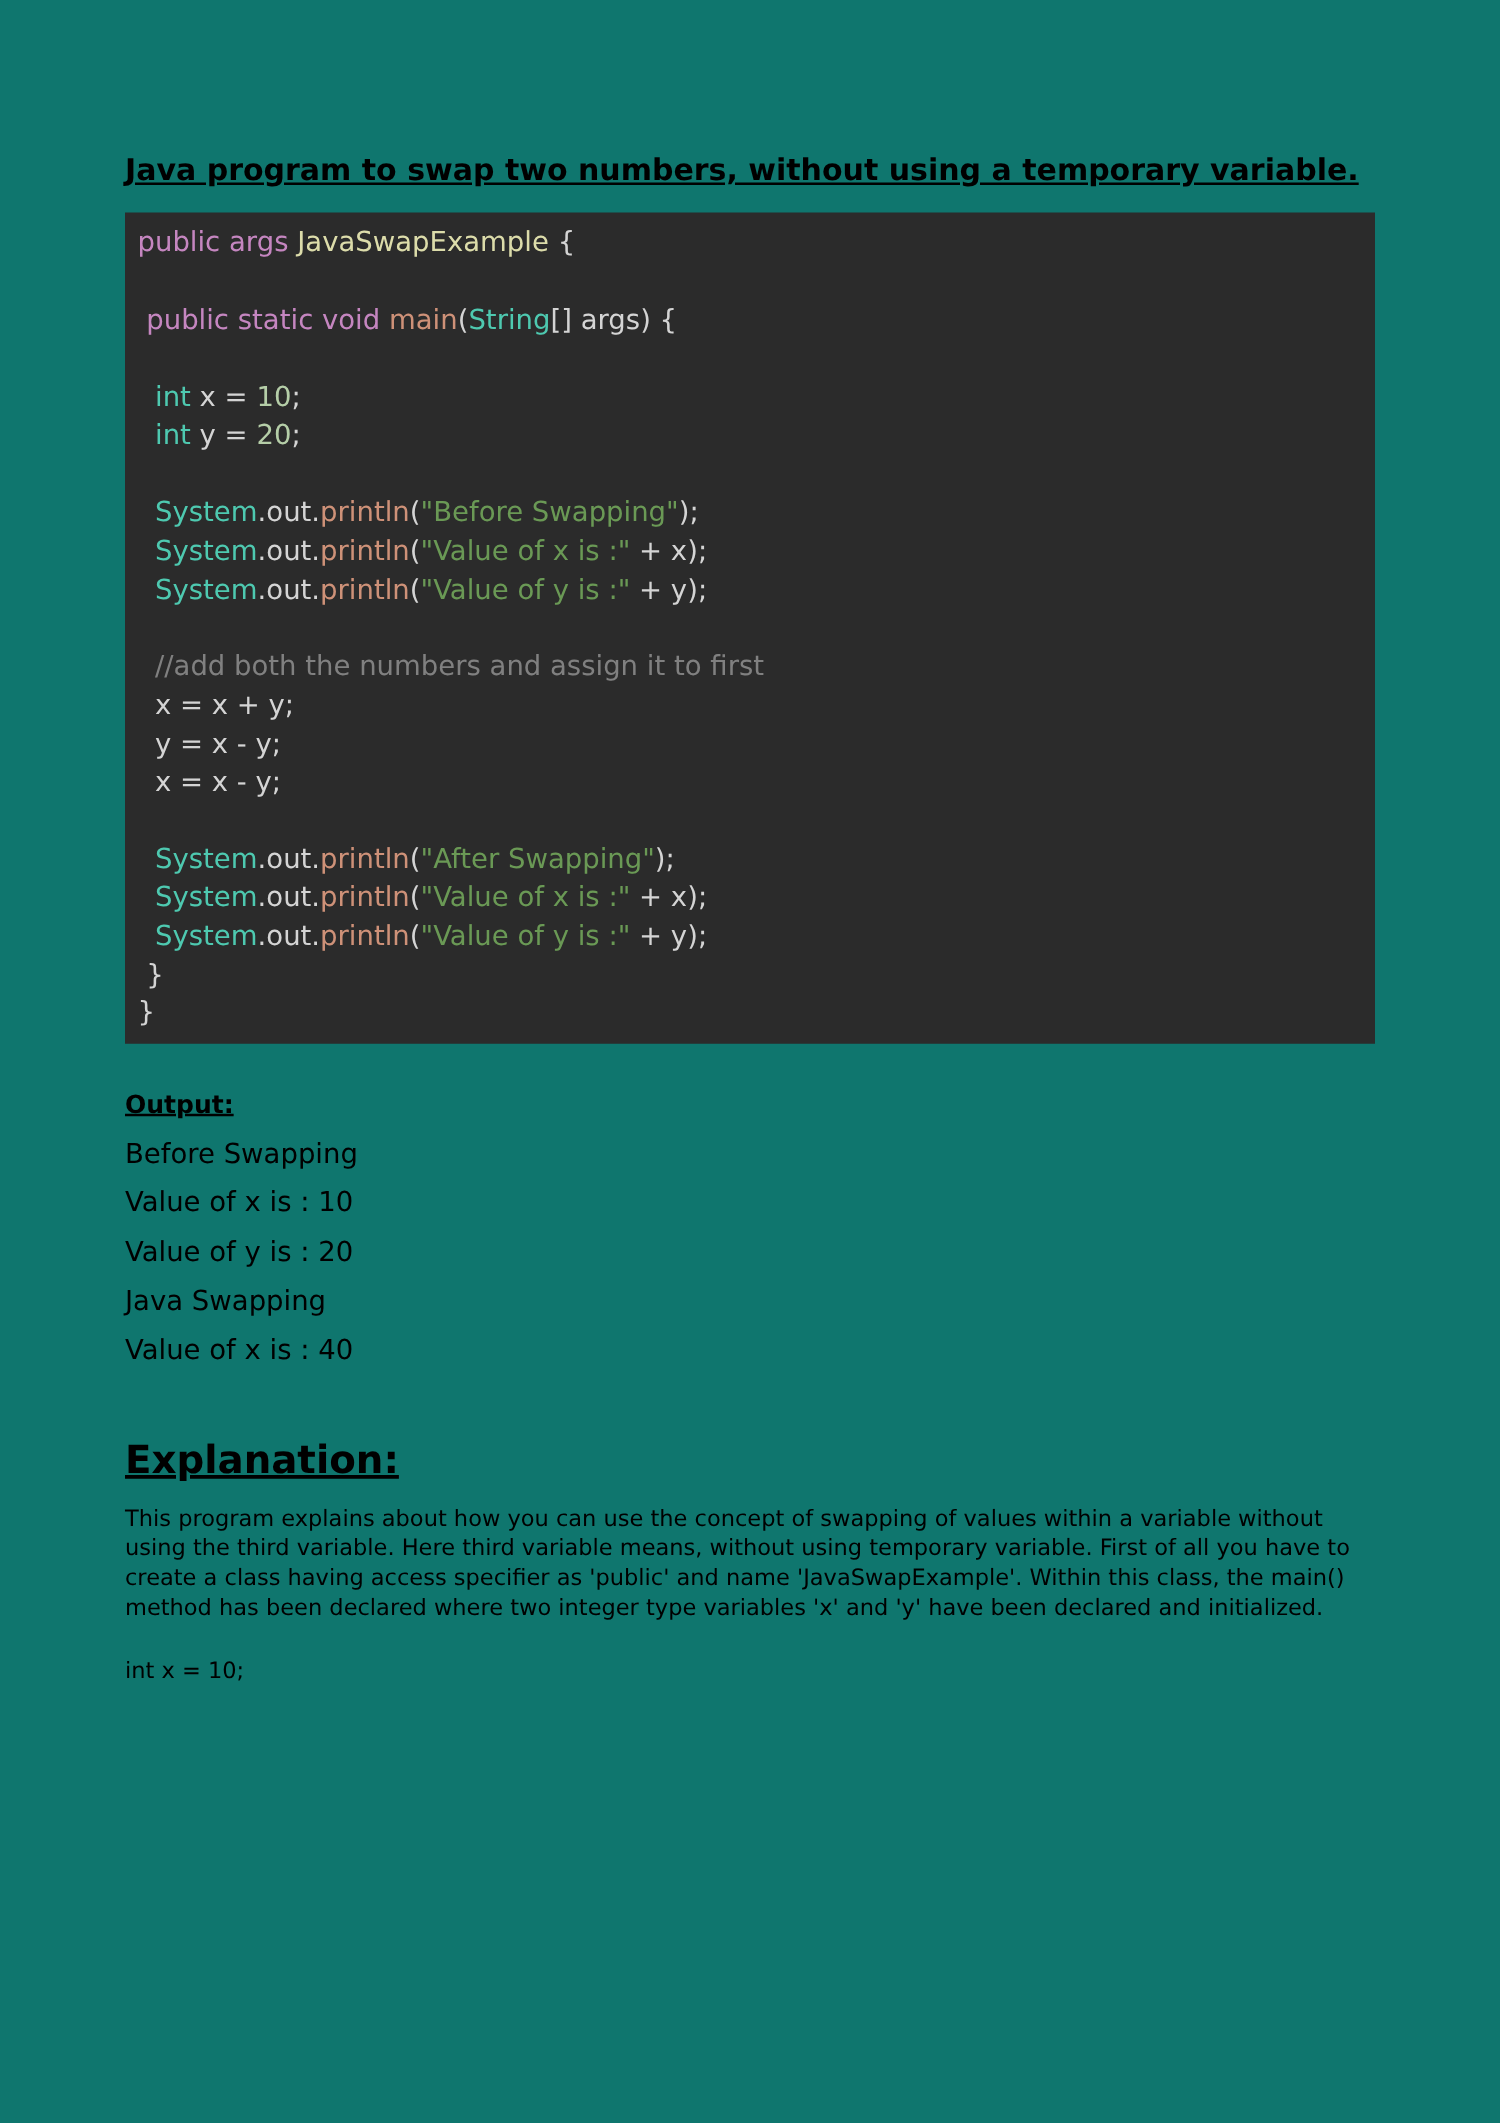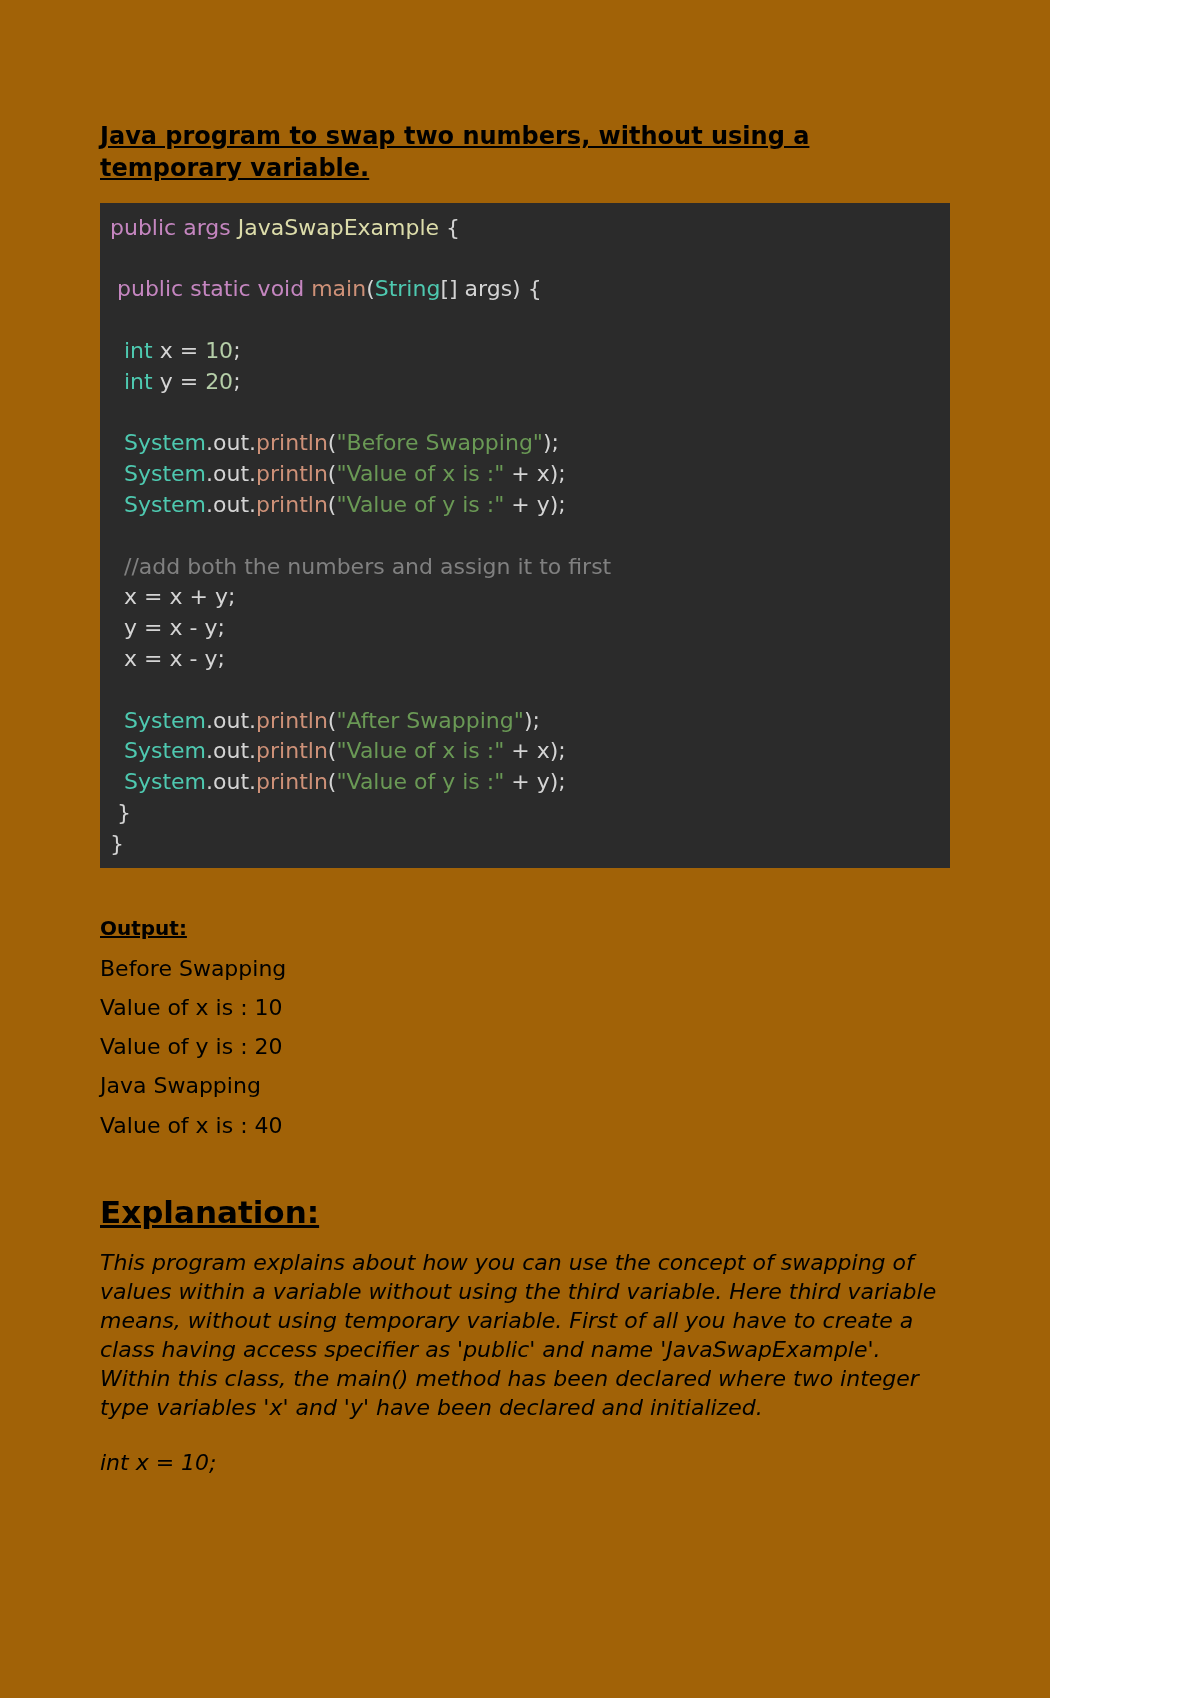--- a/index.html
+++ b/index.html
@@ -3,25 +3,25 @@
 <meta charset="utf-8">
 <style>
   body {
     margin: 0;
     padding: 0;
     background: #fff;
     font-family: "DejaVu Sans", Verdana, Geneva, sans-serif;
     color: #000;
   }
   .page {
-    width: 1050px;
+    width: 1200px;
     min-height: 1698px;
     box-sizing: border-box;
     padding: 120px 100px 100px 100px;
-    background: #a16207;
+    background: #0f766e;
   }
   .title {
     font-weight: bold;
     text-decoration: underline;
     font-size: 24px;
     line-height: 1.35;
     margin-bottom: 18px;
   }
   .code-block {
     background: #2b2b2b;
@@ -40,38 +40,37 @@
   .tok-prop    { color: #d4d4d4; }      
   .tok-str     { color: #6a9955; }      
   .tok-num     { color: #b5cea8; }      
   .tok-var     { color: #d4d4d4; }
   .tok-comment { color: #808080; }
   .tok-punc    { color: #d4d4d4; }
   .section-h {
     font-weight: bold;
     text-decoration: underline;
     font-size: 20px;
-    margin-top: 48px;
+    margin-top: 36px;
     margin-bottom: 16px;
   }
   .section-h.explain {
     font-size: 31px;
     margin-top: 56px;
     margin-bottom: 18px;
   }
   .out-line {
     font-size: 22px;
     line-height: 1.15;
     margin: 14px 0;
   }
   .para {
-    font-size: 22px;
+    font-size: 18px;
     line-height: 1.32;
     margin: 0 0 26px 0;
-    font-style: italic;
   }
 </style>
 </head>
 <body>
 
 <div class="page">
 
   <div class="title">Java program to swap two numbers, without using a temporary variable.</div>
 
   <div class="code-block"><span class="tok-kw">public</span> <span class="tok-kw">args</span> <span class="tok-method">JavaSwapExample</span><span class="tok-punc"> {</span>

